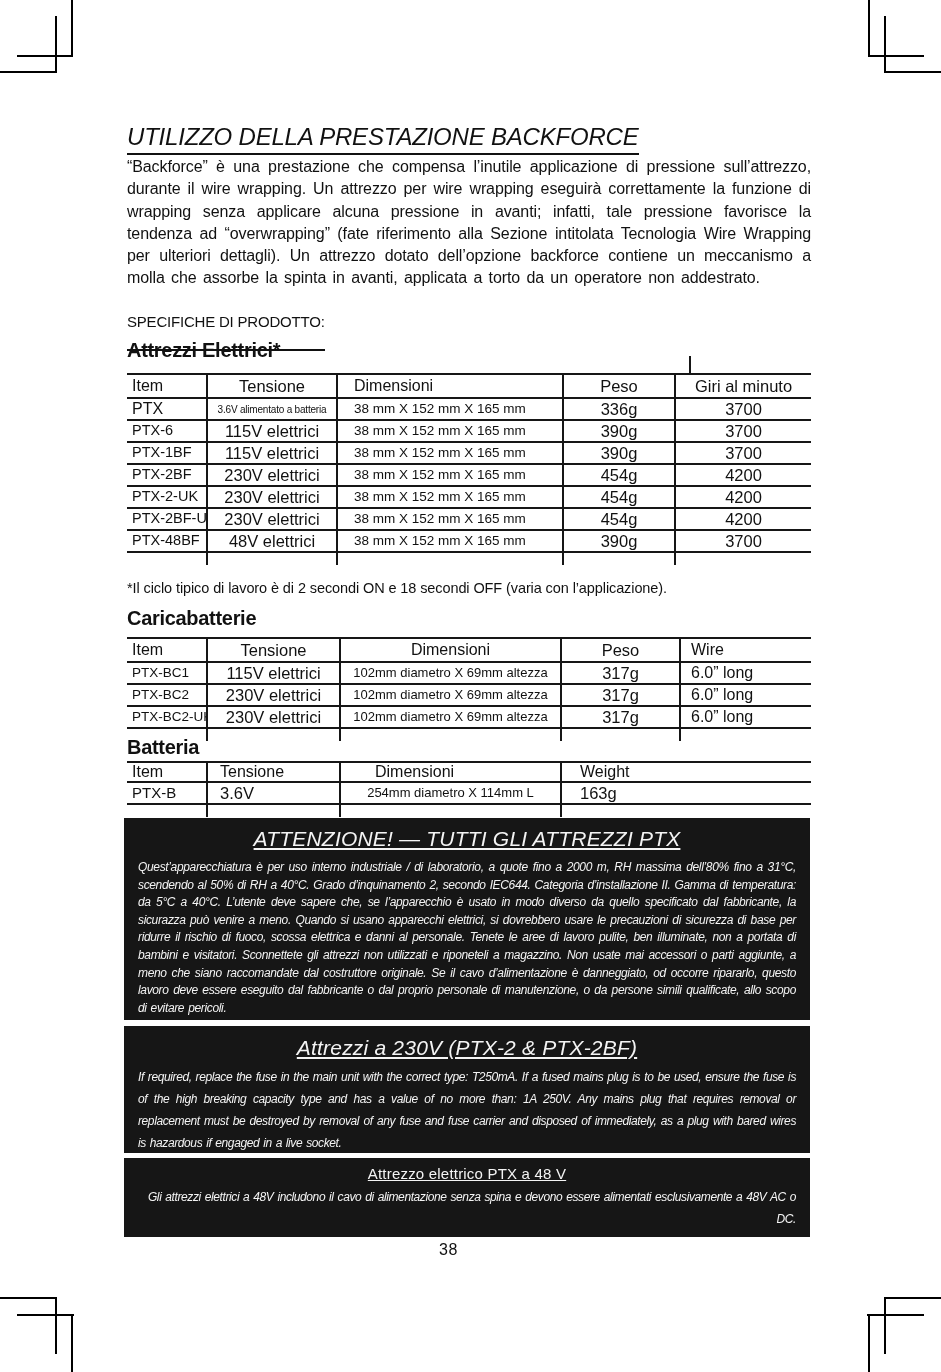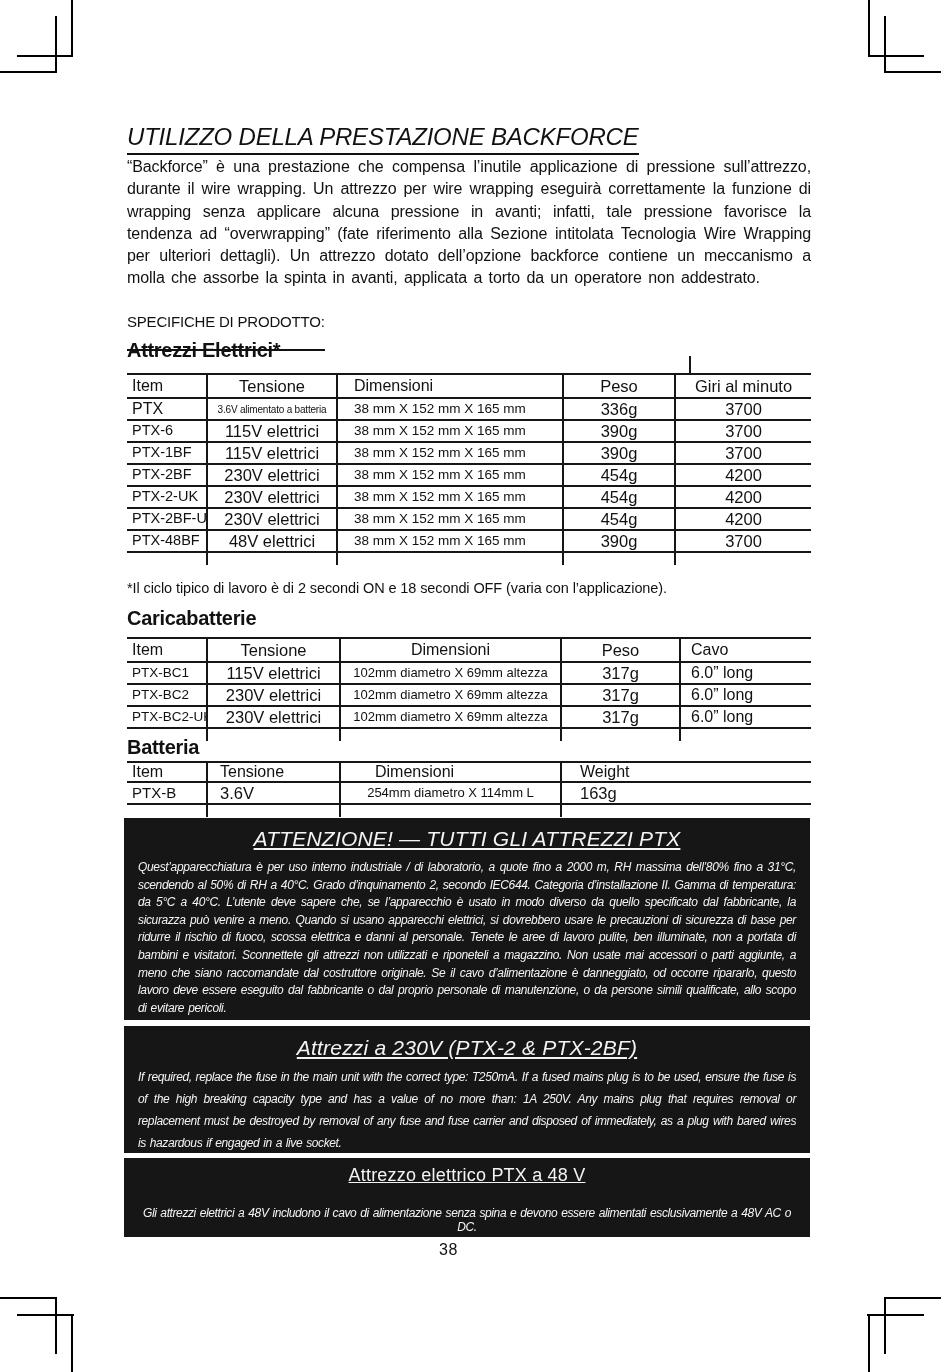--- a/index.html
+++ b/index.html
@@ -110,22 +110,22 @@
   .wbox .wbody{
     font-style:italic;text-align:justify;
   }
   .box1{top:818px;height:202px;}
   .box1 .wtitle{font-size:21px;margin-top:9px;}
   .box1 .wbody{font-size:12px;line-height:17.6px;letter-spacing:-0.35px;margin-top:8px;word-spacing:1px;}
   .box2{top:1026px;height:127px;}
   .box2 .wtitle{font-size:21px;margin-top:10px;}
   .box2 .wbody{font-size:12px;line-height:22px;letter-spacing:-0.4px;margin-top:6px;word-spacing:1px;}
   .box3{top:1158px;height:79px;}
-  .box3 .wtitle{font-size:18px;font-style:normal;margin-top:7px;}
-  .box3 .wbody{font-size:12px;line-height:14px;letter-spacing:-0.4px;margin-top:20px;text-align:center;word-spacing:1px;}
+  .box3 .wtitle{font-size:15px;font-style:normal;margin-top:7px;}
+  .box3 .wbody{font-size:12px;line-height:22px;letter-spacing:-0.4px;margin-top:4px;text-align:right;word-spacing:1px;}
   
   .pagenum{
     position:absolute;left:0;top:1241px;width:897px;
     text-align:center;font-size:16px;letter-spacing:0.5px;
   }
 </style>
 </head>
 <body>
 
 <div class="page">
@@ -245,21 +245,21 @@
         <col style="width:221px">
         <col style="width:119px">
         <col style="width:131px">
       </colgroup>
     <thead>
         <tr>
           <td class="c0">Item</td>
           <td class="c1">Tensione</td>
           <td class="c2">Dimensioni</td>
           <td class="c3">Peso</td>
-          <td class="c4">Cavo</td>
+          <td class="c4">Wire</td>
         </tr>
       </thead>
     <tbody>
         <tr>
           <td class="c0">PTX-BC1</td>
           <td class="c1">115V elettrici</td>
           <td class="c2">102mm diametro X 69mm altezza</td>
           <td class="c3">317g</td>
           <td class="c4">6.0” long</td>
         </tr>

